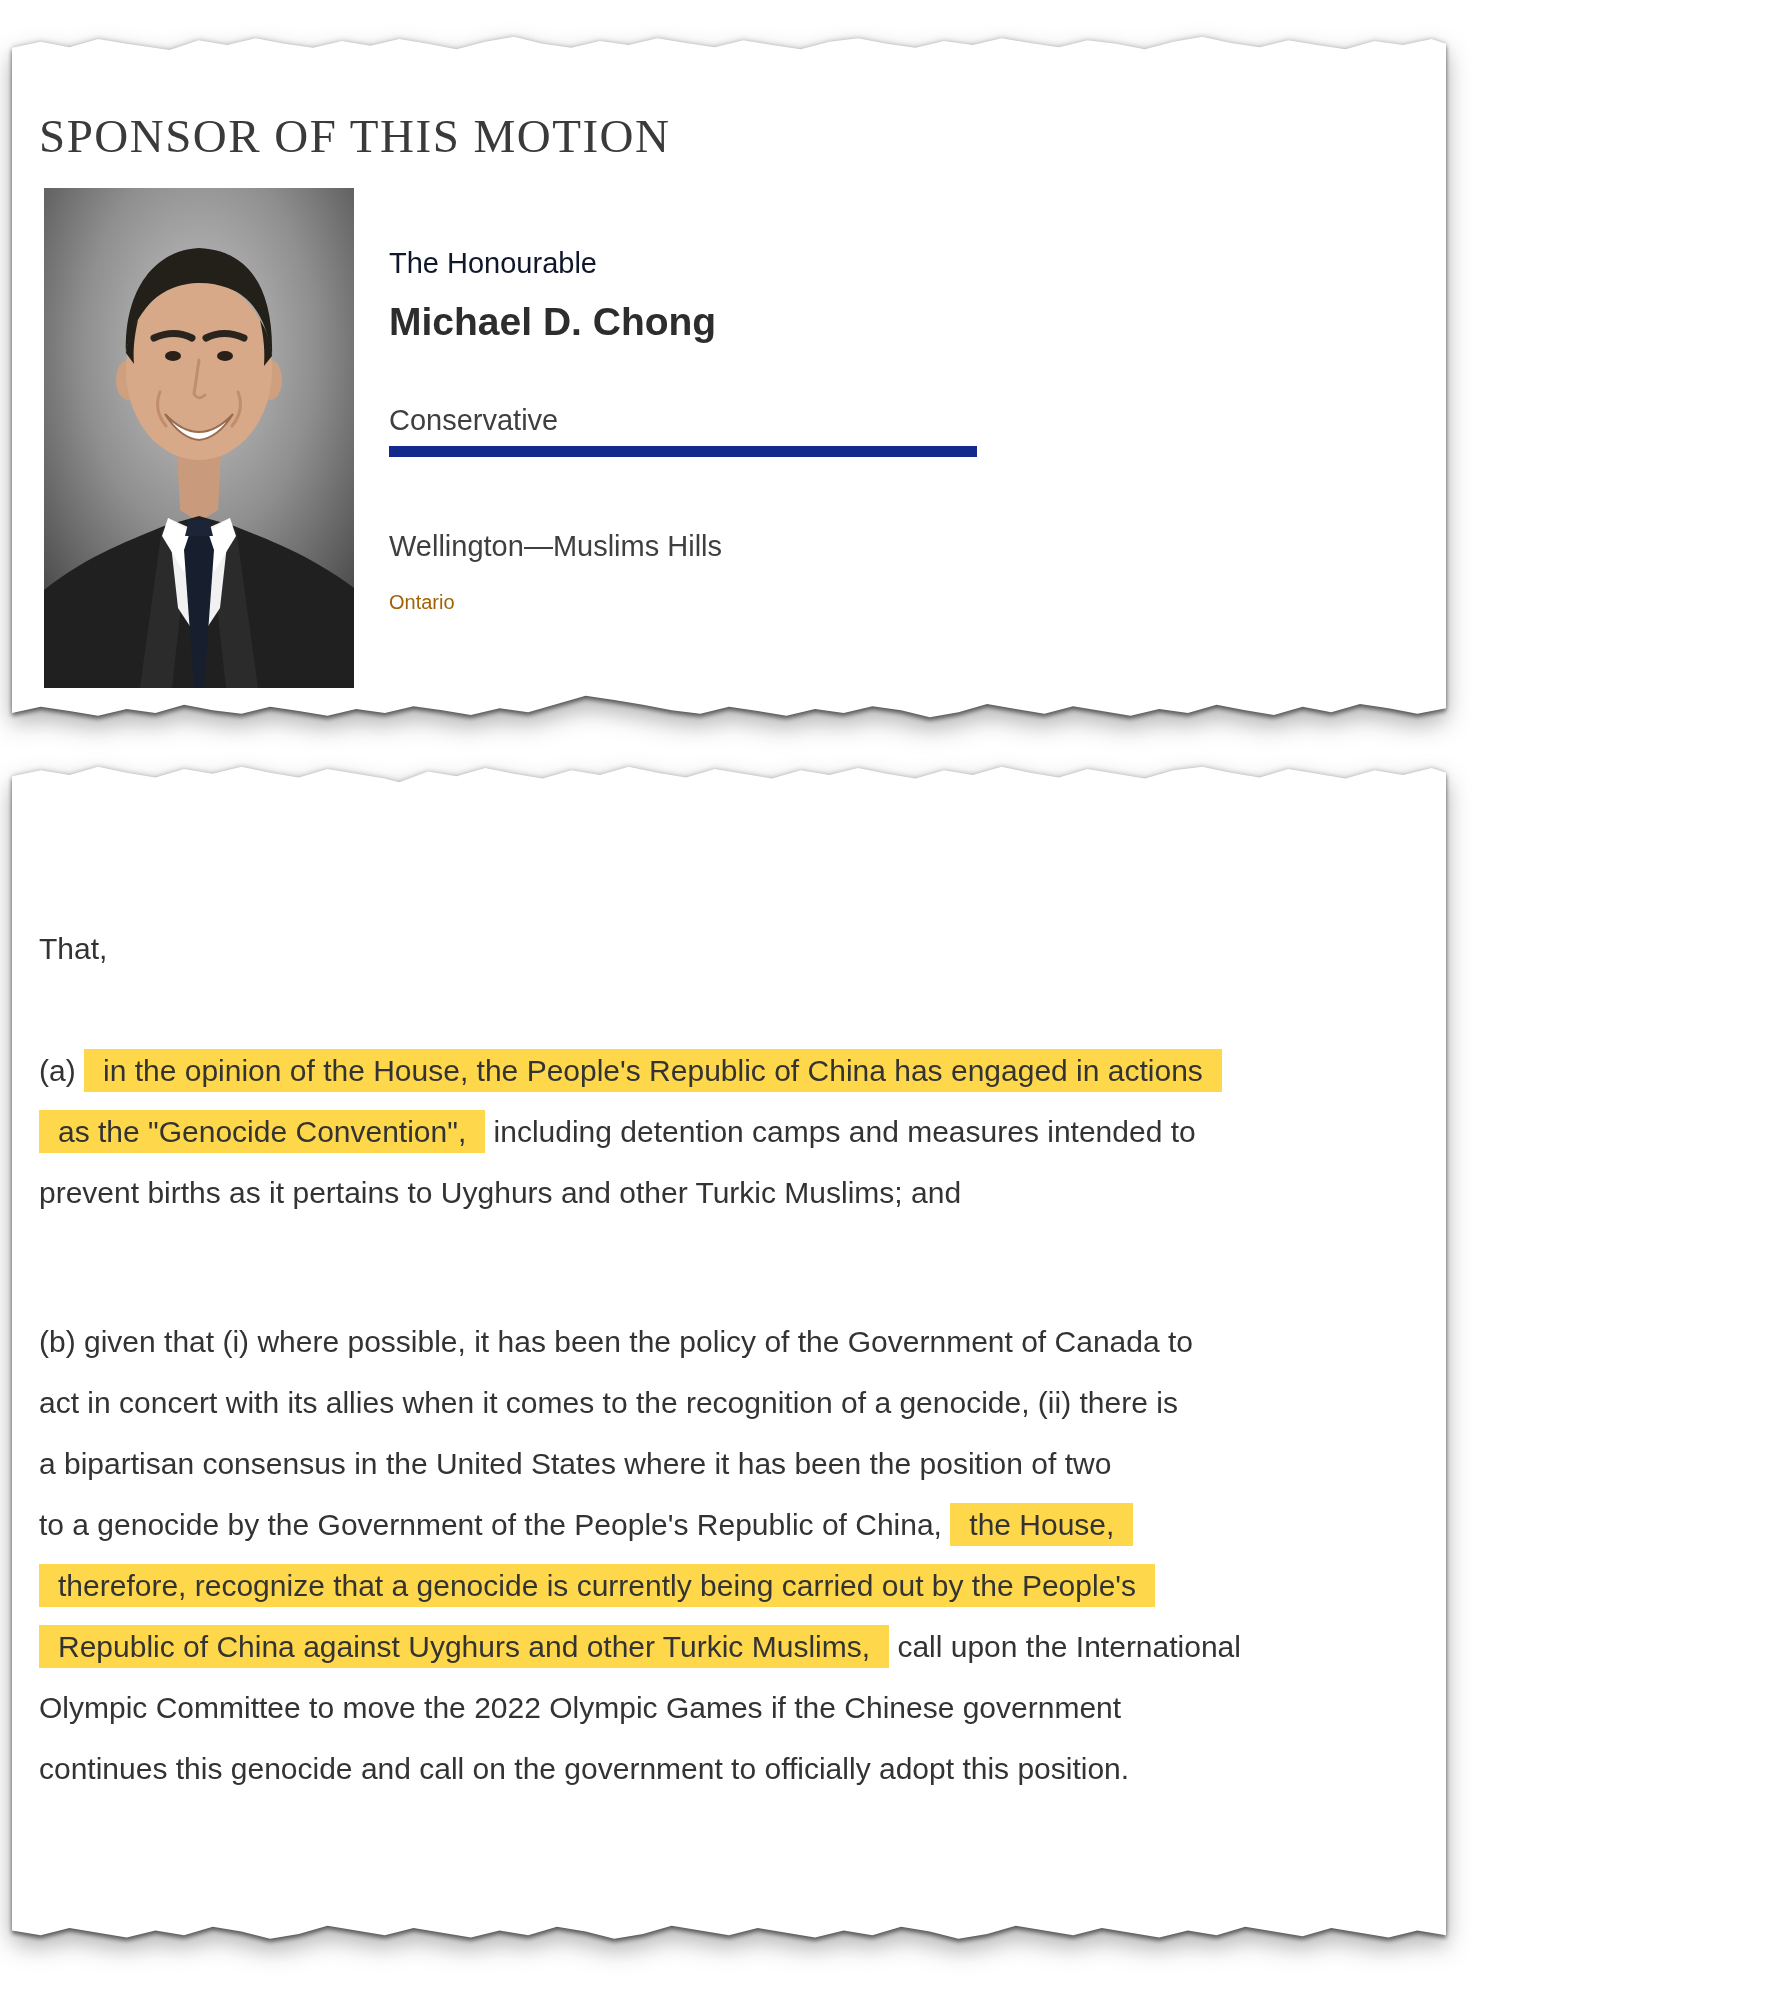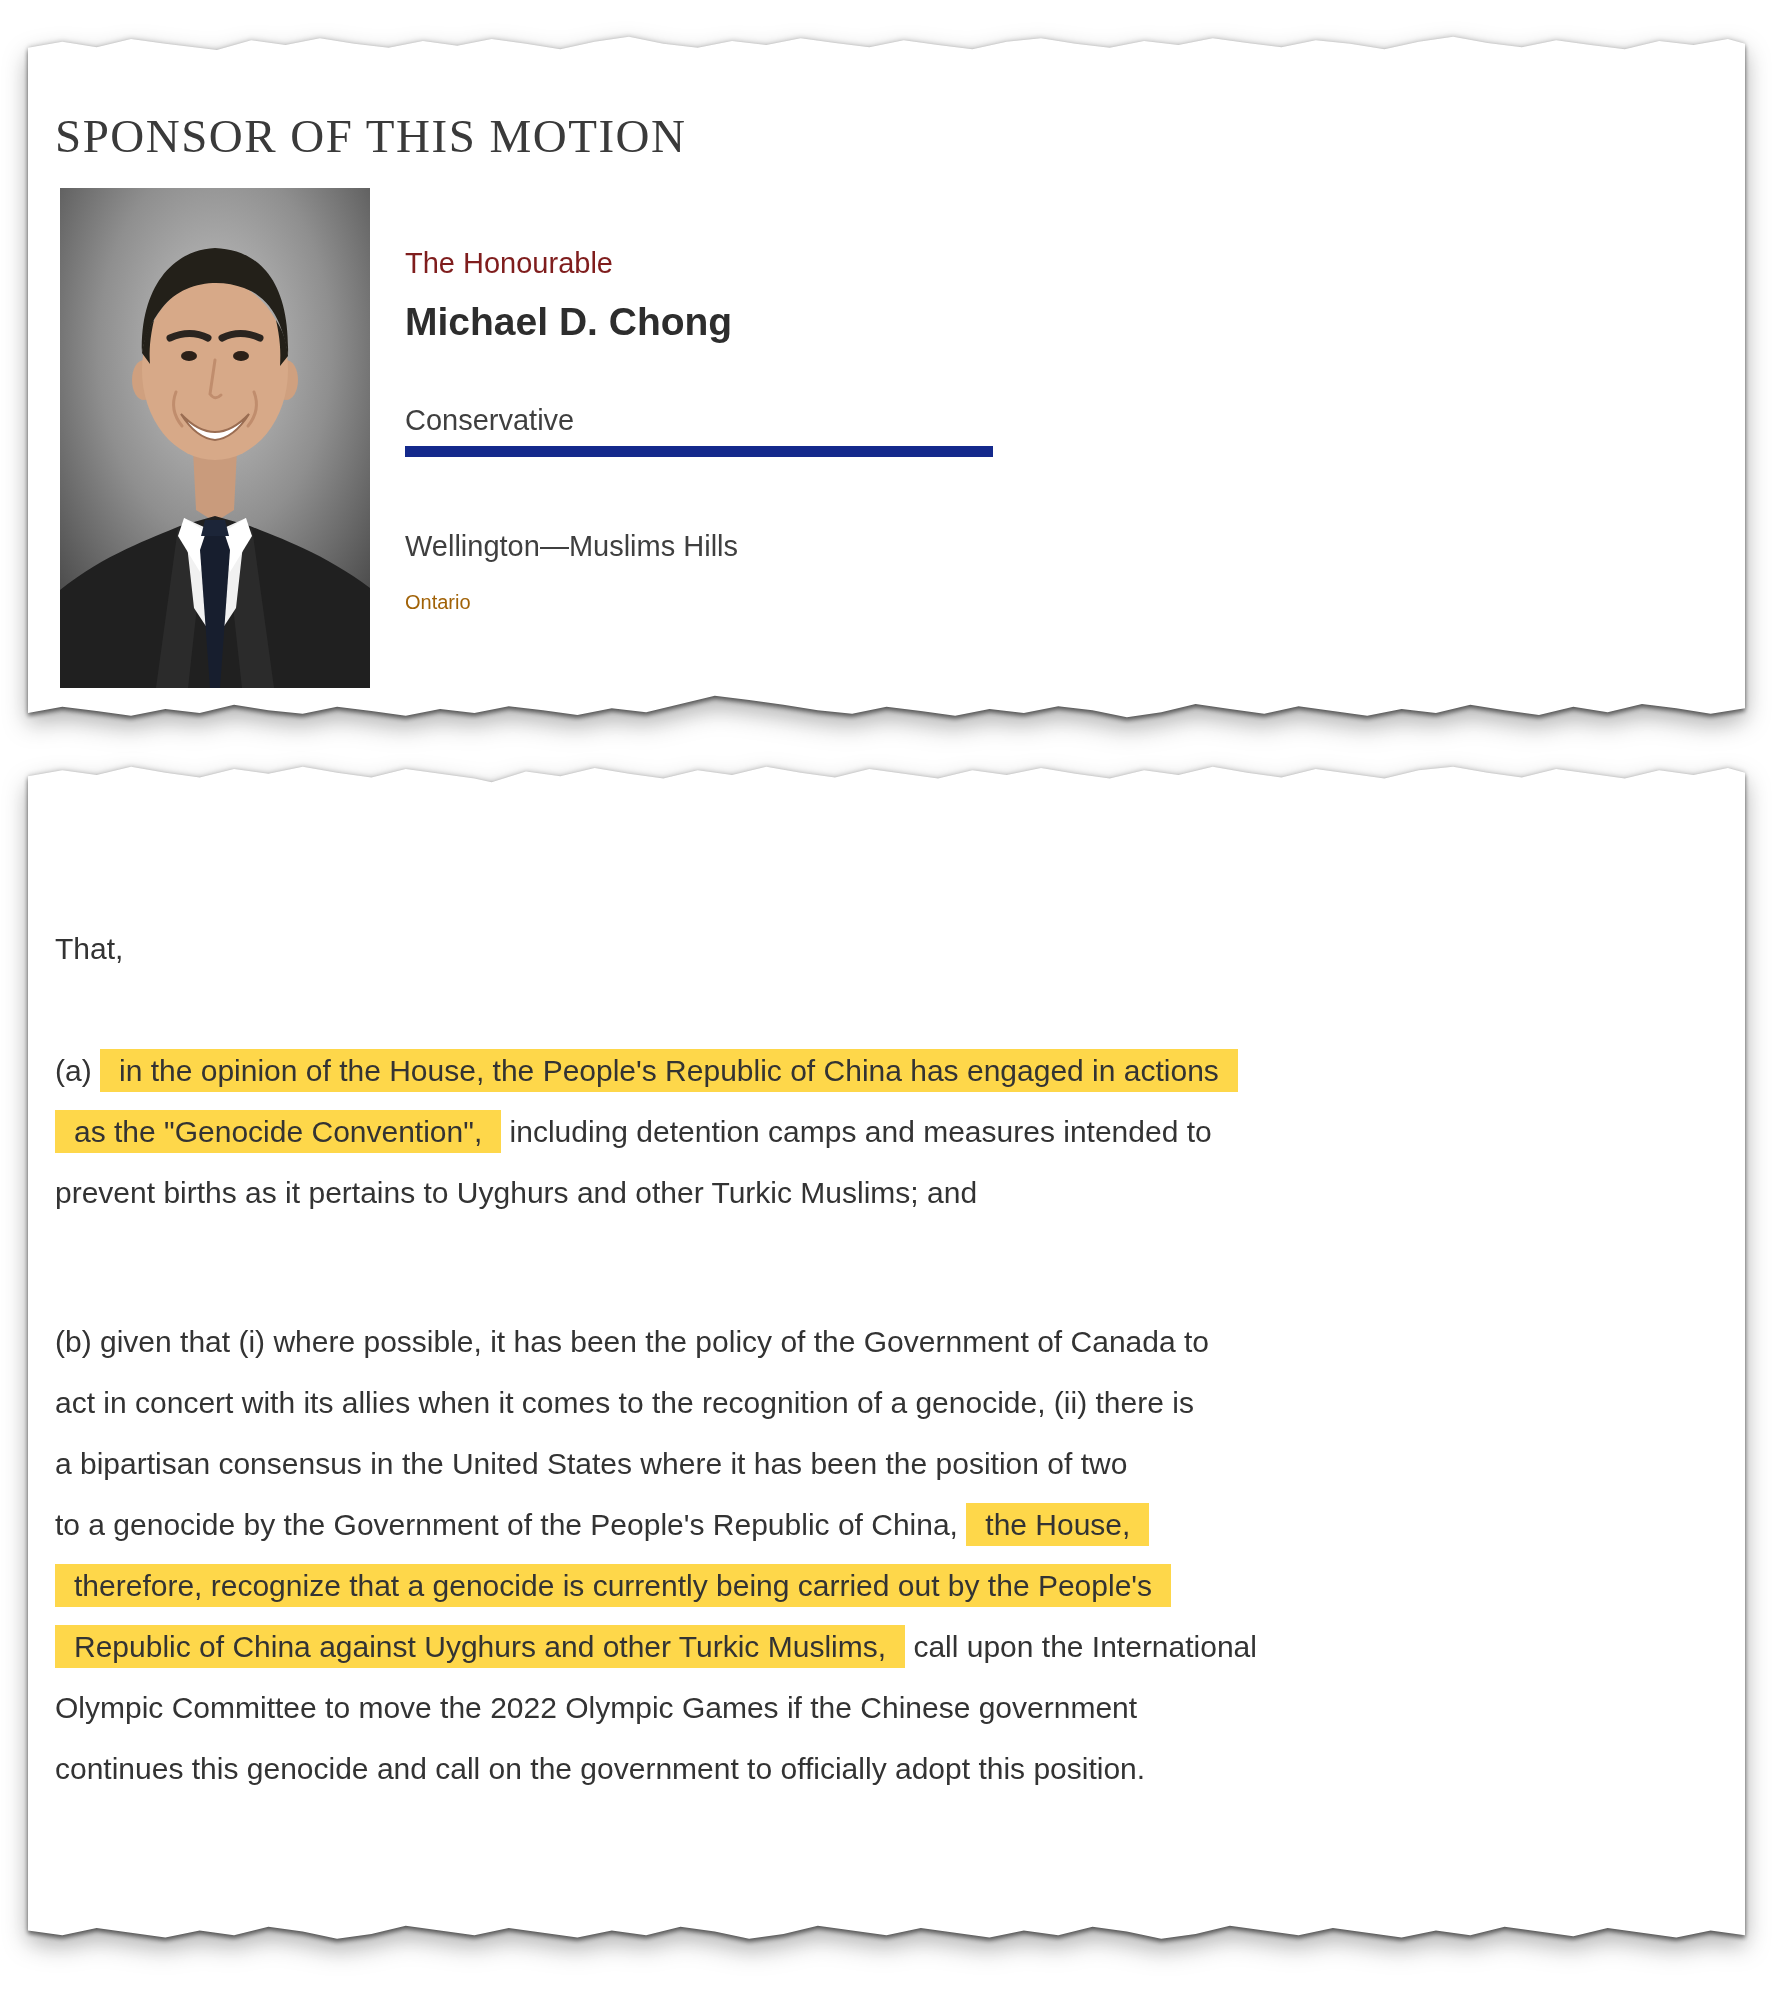--- a/index.html
+++ b/index.html
@@ -5,21 +5,21 @@
   html,body{margin:0;padding:0;}
   body{
     width:1781px;height:1998px;
     background:#ffffff;
     font-family:"Liberation Sans",sans-serif;
     position:relative;
     overflow:hidden;
     --hl:#fed74a;
   }
   .tear-wrap{
-    position:absolute;left:28px;width:1717px;
+    position:absolute;left:12px;width:1434px;
     filter:drop-shadow(0 3px 2px rgba(0,0,0,.5)) drop-shadow(0 10px 12px rgba(0,0,0,.28)) drop-shadow(0 -1px 2px rgba(0,0,0,.18));
   }
   .card{
     position:relative;width:100%;height:100%;
     background:#ffffff;
   }
   #sponsor-wrap{top:32px;height:690px;}
   #sponsor-wrap .card{
     clip-path:polygon(0% 2.3%,2% 1.4%,4% 2.2%,6% 1.0%,8% 1.7%,11% 2.6%,13% 1.2%,15% 1.9%,17% 0.9%,19% 1.7%,21% 2.3%,23% 1.3%,25% 2.0%,27% 1.0%,29% 1.7%,31% 2.5%,33% 1.4%,35% 0.7%,37% 1.7%,39% 2.3%,41% 1.3%,43% 1.9%,45% 0.9%,47% 1.6%,49% 2.2%,51% 1.2%,53% 1.9%,55% 2.5%,57% 1.4%,59% 0.9%,61% 1.7%,63% 2.3%,65% 1.3%,67% 1.9%,69% 0.9%,71% 1.6%,73% 2.2%,75% 1.2%,77% 1.7%,79% 2.5%,81% 1.4%,83% 0.7%,85% 1.6%,87% 2.2%,89% 1.2%,91% 1.9%,93% 2.5%,95% 1.3%,97% 1.9%,99% 1.0%,100% 1.7%,100% 98.0%,98% 98.8%,96% 98.0%,94% 97.4%,92% 98.6%,90% 97.8%,88% 99.0%,86% 98.3%,84% 97.5%,82% 98.7%,80% 98.1%,78% 99.1%,76% 98.4%,74% 97.7%,72% 98.8%,70% 98.1%,68% 97.4%,66% 98.6%,64% 99.3%,62% 98.3%,60% 97.7%,58% 98.7%,56% 98.1%,54% 99.1%,52% 98.4%,50% 97.8%,48% 98.8%,46% 98.3%,44% 97.5%,42% 96.8%,40% 96.2%,38% 97.4%,36% 98.6%,34% 98.0%,32% 99.0%,30% 98.3%,28% 97.7%,26% 98.7%,24% 98.1%,22% 99.1%,20% 98.4%,18% 97.8%,16% 98.8%,14% 98.3%,12% 97.5%,10% 98.7%,8% 98.1%,6% 99.1%,4% 98.4%,2% 97.8%,0% 98.7%);
   }
@@ -32,21 +32,21 @@
     font-family:"Liberation Serif",serif;
     font-size:47px;font-weight:400;
     letter-spacing:1.5px;color:#3a3a3a;
     line-height:1.15;white-space:nowrap;
   }
   #sponsor-title{top:46px;}
   #motion-title{top:60px;}
 
   #sponsor-photo{position:absolute;left:32px;top:156px;width:310px;height:500px;}
   #sponsor-info{position:absolute;left:377px;top:0;}
-  .honorific{position:absolute;left:0;top:215px;font-size:29px;color:#7f1d1d;white-space:nowrap;}
+  .honorific{position:absolute;left:0;top:215px;font-size:29px;color:#0f172a;white-space:nowrap;}
   .mp-name{position:absolute;left:0;top:268px;font-size:39px;font-weight:700;color:#2d2d2d;white-space:nowrap;}
   .party{position:absolute;left:0;top:372px;font-size:29px;color:#3f3f3f;white-space:nowrap;}
   .party-underline{position:absolute;left:0;top:414px;width:588px;height:11px;background:#14298c;}
   .riding{position:absolute;left:0;top:498px;font-size:29px;color:#3f3f3f;white-space:nowrap;}
   .province{position:absolute;left:0;top:559px;font-size:20px;color:#a16207;white-space:nowrap;}
 
   .motion-intro{position:absolute;left:27px;top:170px;font-size:30px;color:#333;white-space:nowrap;}
   #motion-paragraphs{position:absolute;left:27px;top:278px;}
   .mpara{margin:0;}
   .mpara + .mpara{margin-top:88px;}

